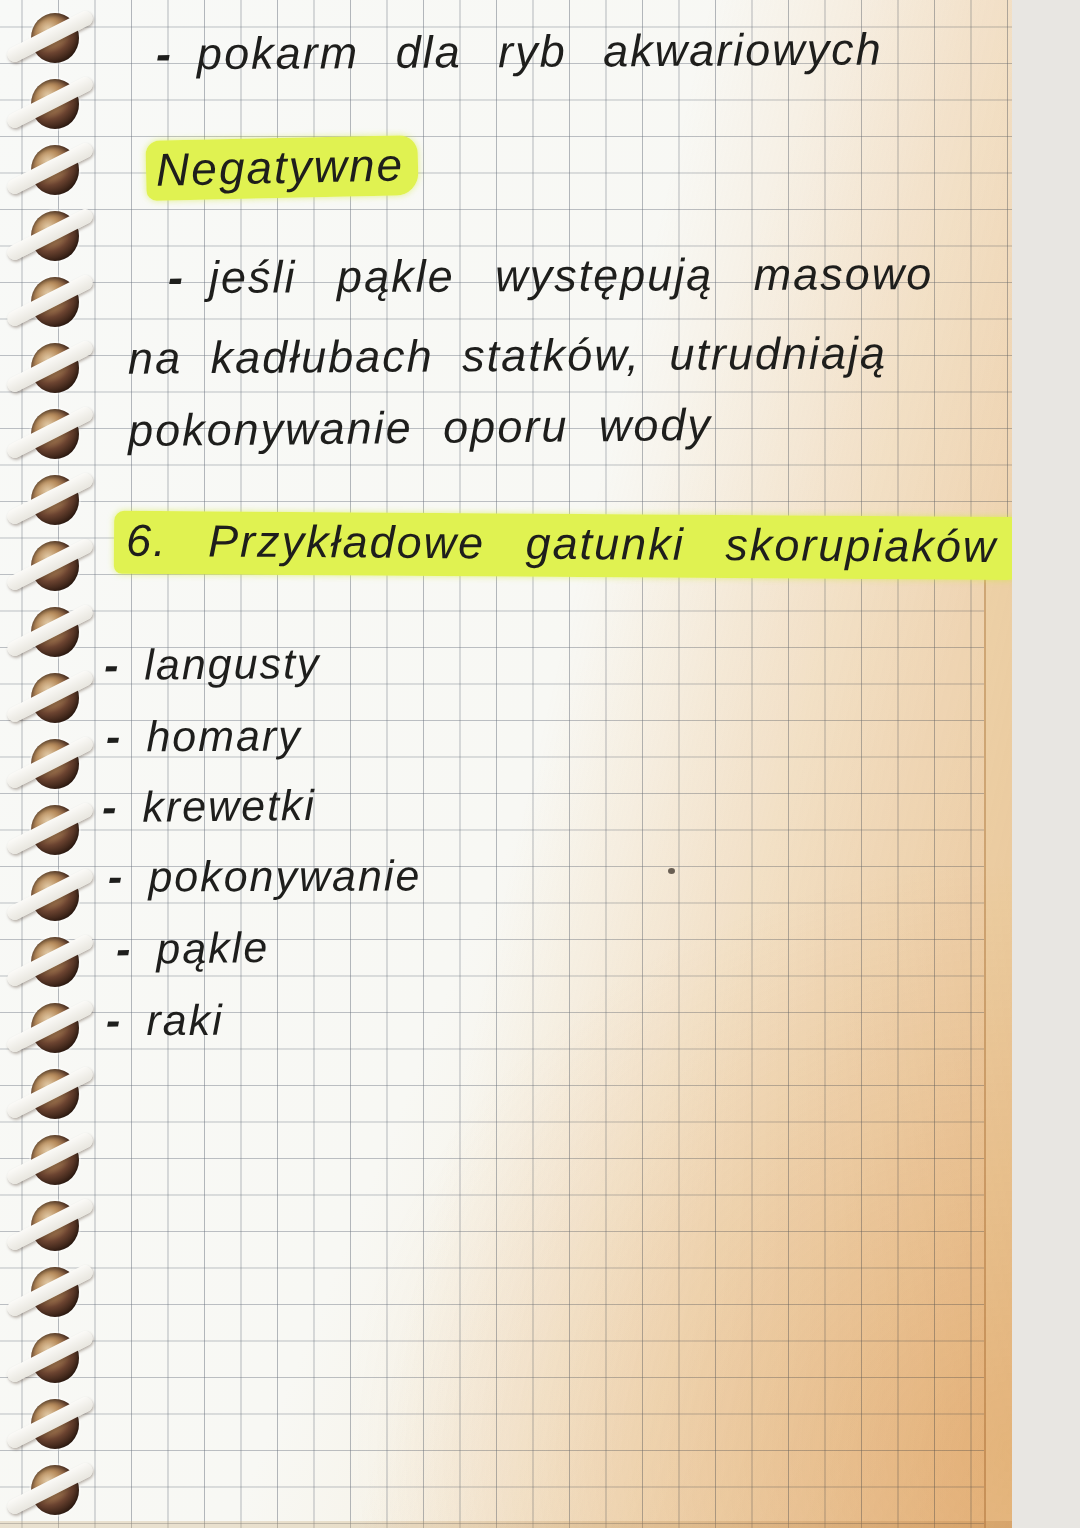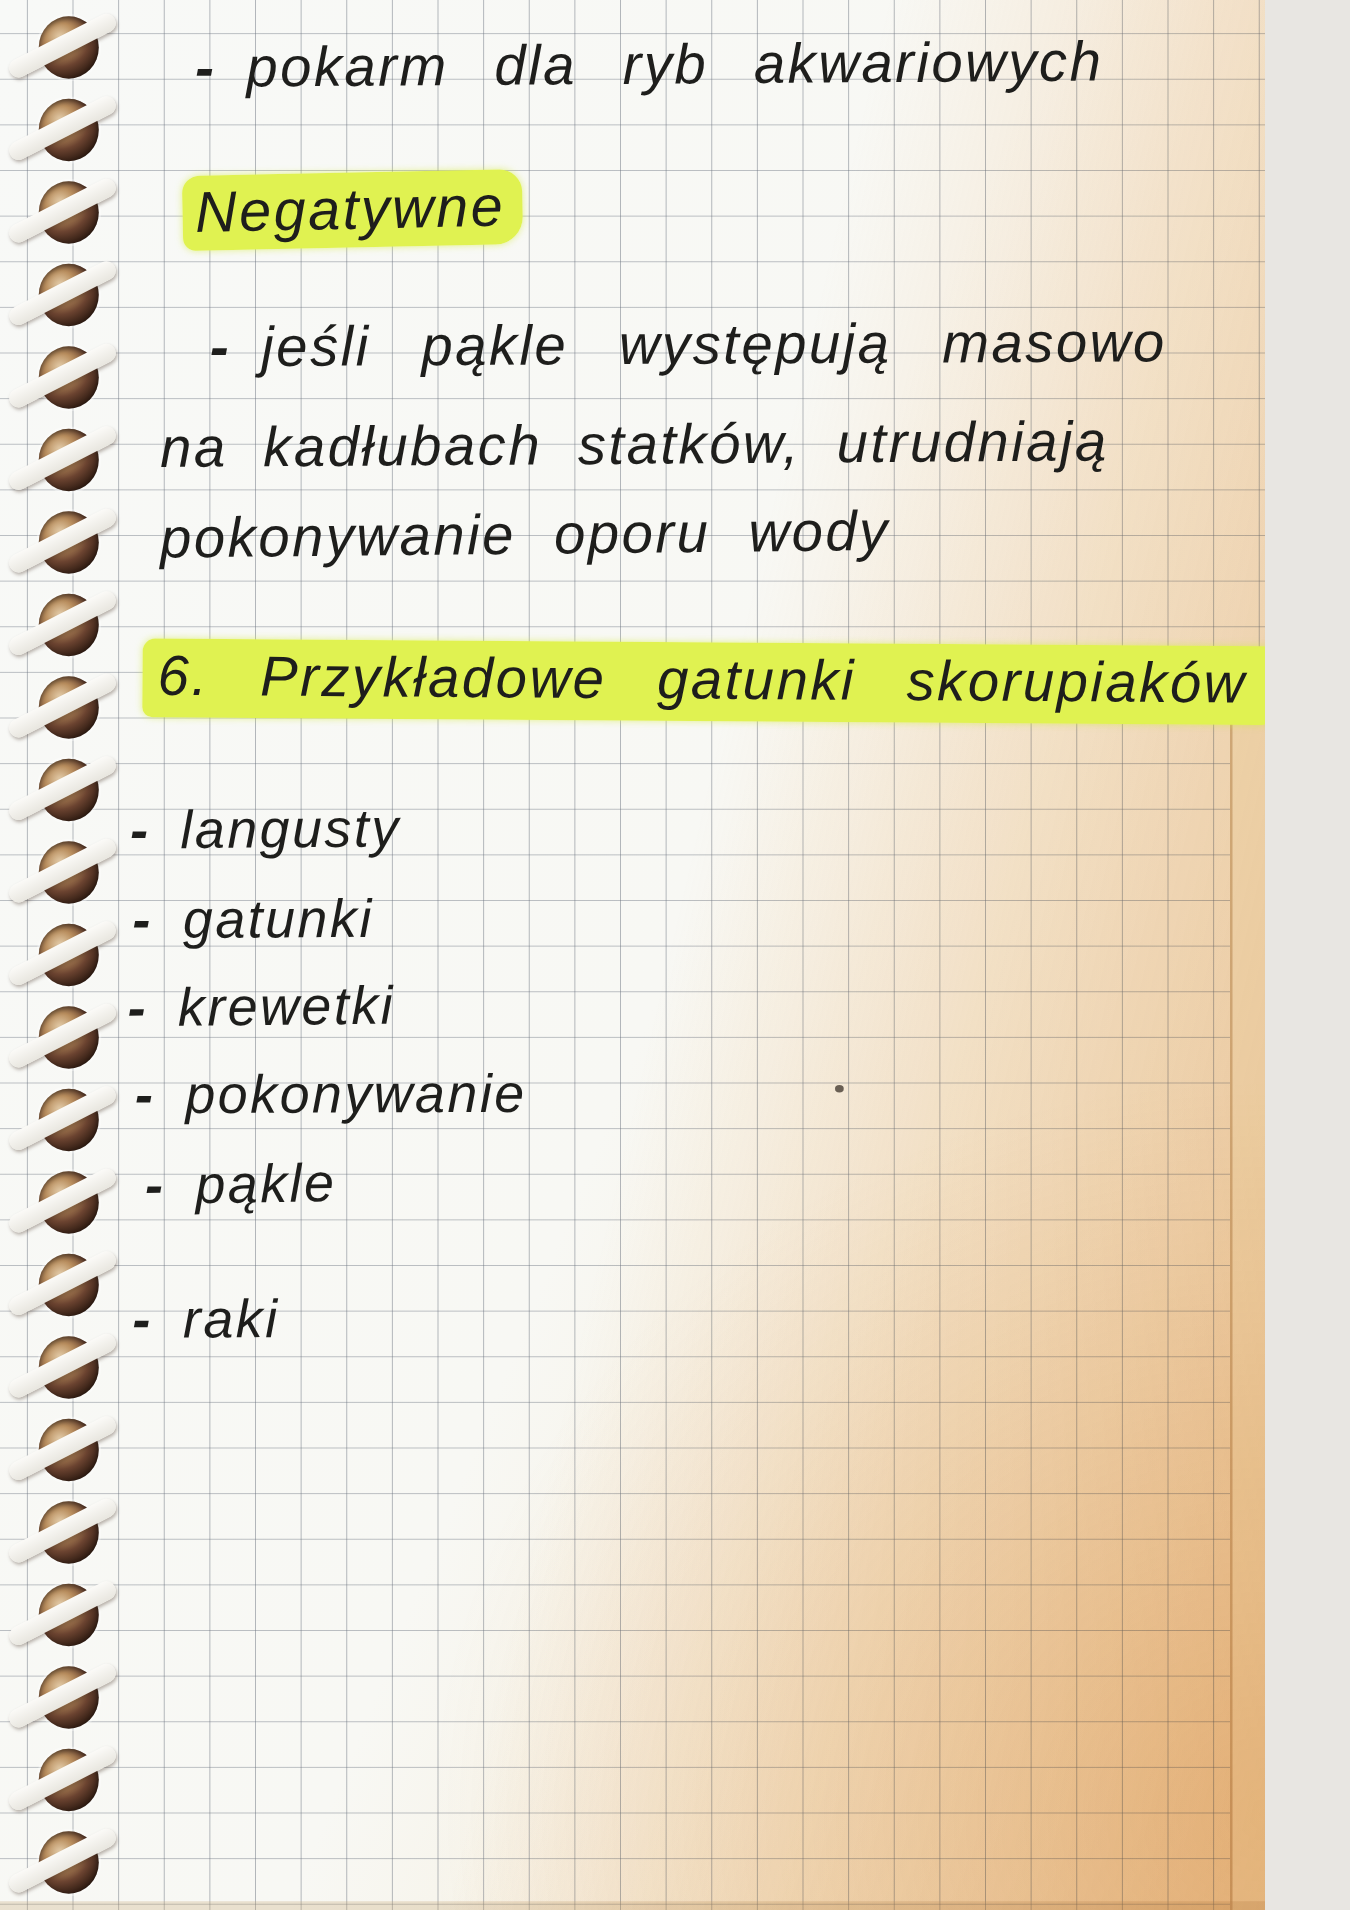--- a/index.html
+++ b/index.html
@@ -77,21 +77,21 @@
   .l-par2   {left:128px;top:330px; font-size:45px;word-spacing:14px;transform:rotate(-0.4deg);}
   .l-par3   {left:128px;top:402px; font-size:45px;word-spacing:16px;transform:rotate(-0.6deg);}
   .l-sec    {left:114px;top:518px; font-size:45px;word-spacing:26px;transform:rotate(0.4deg);}
   .l-sec .hl{padding:4px 40px 8px 12px;border-radius:10px 24px 30px 8px;}
   .l-item   {font-size:43px;}
   .i0{left:104px;top:640px;transform:rotate(-0.5deg);}
   .i1{left:106px;top:712px;transform:rotate(-0.3deg);}
   .i2{left:102px;top:782px;transform:rotate(-0.6deg);}
   .i3{left:108px;top:852px;transform:rotate(-0.2deg);}
   .i4{left:116px;top:924px;transform:rotate(-0.8deg);}
-  .i5{left:106px;top:1032px;transform:rotate(-0.3deg);}
+  .i5{left:106px;top:996px;transform:rotate(-0.3deg);}
   .ink-dot{
     position:absolute;left:668px;top:868px;width:7px;height:6px;border-radius:50%;
     background:rgba(70,60,50,0.8);z-index:6;
   }
 </style>
 </head>
 <body>
 
 <div class="page">
   <div class="grid"></div>
@@ -189,21 +189,21 @@
   </div>
 
   <div class="line l-sec">
     <span class="hl"><span>6. Przykładowe gatunki skorupiaków</span></span>
   </div>
 
   <div class="line l-item i0">
     <span class="dash">-</span><span>langusty</span>
   </div>
   <div class="line l-item i1">
-    <span class="dash">-</span><span>gatunki</span>
+    <span class="dash">-</span><span>homary</span>
   </div>
   <div class="line l-item i2">
     <span class="dash">-</span><span>krewetki</span>
   </div>
   <div class="line l-item i3">
     <span class="dash">-</span><span>pokonywanie</span>
   </div>
   <div class="line l-item i4">
     <span class="dash">-</span><span>pąkle</span>
   </div>

